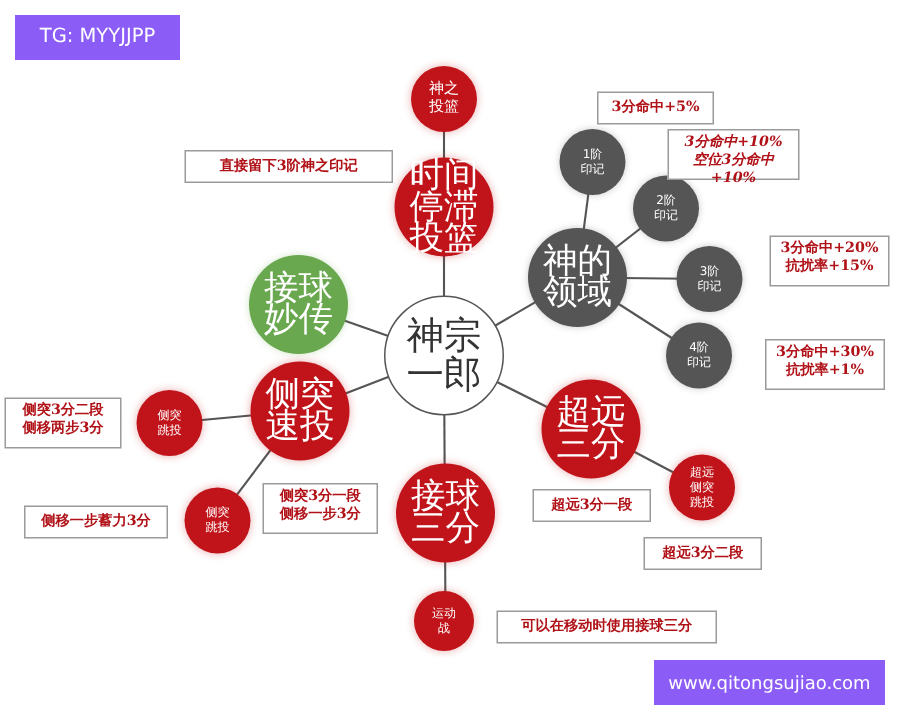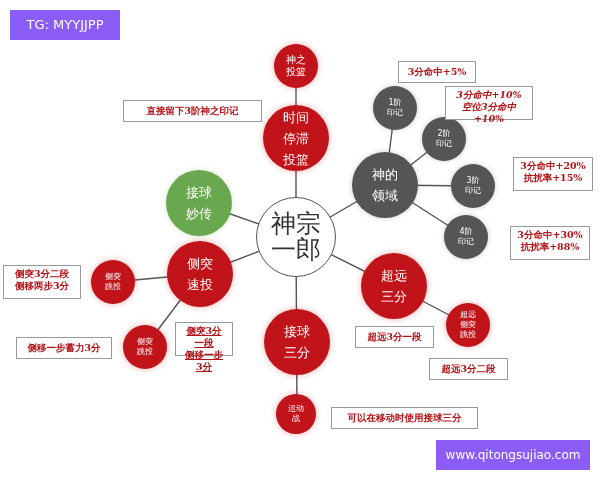--- a/index.html
+++ b/index.html
@@ -5,21 +5,21 @@
   html, body { margin:0; padding:0; }
   body { width:600px; height:480px; background:#ffffff; position:relative; overflow:hidden;
          font-family:"DejaVu Sans", sans-serif; }
   svg.links { position:absolute; left:0; top:0; width:600px; height:480px; }
   .node { position:absolute; border-radius:50%; display:flex; align-items:center; justify-content:center;
           text-align:center; font-weight:normal; box-sizing:border-box; white-space:pre-line; }
   .red { background:#c0141a; color:#ffffff; box-shadow:0 0 6px rgba(192,20,26,0.35); }
   .gray { background:#555555; color:#ffffff; box-shadow:0 0 5px rgba(80,80,80,0.3); }
   .green { background:#6aa84f; color:#ffffff; box-shadow:0 0 5px rgba(106,168,79,0.3); }
   .center { background:#ffffff; color:#333333; border:1.5px solid #555555; }
-  .big { font-size:13px; line-height:21px; }
+  .big { font-size:23px; line-height:21px; }
   .med { font-size:10px; line-height:12px; }
   .small { font-size:8px; line-height:10px; }
   .center-text { font-size:25px; line-height:26px; }
   .label { position:absolute; border:1.5px solid #9a9a9a; background:#ffffff; color:#b01218;
            font-family:"DejaVu Serif", serif; font-weight:bold; font-size:9.5px; line-height:12px;
            padding:2px 6px; text-align:center; white-space:pre-line; box-sizing:border-box; }
   .wm { position:absolute; background:#8b5cf6; color:#ffffff; font-family:"DejaVu Sans", sans-serif; }
 </style>
 </head>
 <body>
@@ -81,21 +81,21 @@
 <div class="node gray small" style="left:444px; top:215px; width:44px; height:44px;">4阶
 印记</div>
 
 <div class="label" style="left:123px; top:52px; width:139px; height:22px; line-height:16px;margin-top:48px;">直接留下3阶神之印记</div>
 <div class="label" style="left:355px; top:61px; width:78px; height:22px; line-height:16px;margin-left:43px;">3分命中+5%</div>
 <div class="label" style="left:445px; top:86px; width:88px; height:34px;font-style:italic;">3分命中+10%
 空位3分命中+10%</div>
 <div class="label" style="left:513px; top:157px; width:80px; height:34px;">3分命中+20%
 抗扰率+15%</div>
 <div class="label" style="left:510px; top:226px; width:80px; height:34px;">3分命中+30%
-抗扰率+88%</div>
+抗扰率+1%</div>
 <div class="label" style="left:3px; top:265px; width:78px; height:34px;">侧突3分二段
 侧移两步3分</div>
 <div class="label" style="left:16px; top:337px; width:96px; height:22px; line-height:16px;">侧移一步蓄力3分</div>
-<div class="label" style="left:175px; top:322px; width:58px; height:34px;text-decoration:underline;">侧突3分一段
+<div class="label" style="left:175px; top:322px; width:77px; height:34px;">侧突3分一段
 侧移一步3分</div>
 <div class="label" style="left:355px; top:326px; width:79px; height:22px; line-height:16px;">超远3分一段</div>
 <div class="label" style="left:429px; top:358px; width:79px; height:22px; line-height:16px;">超远3分二段</div>
 <div class="label" style="left:331px; top:407px; width:147px; height:22px; line-height:16px;">可以在移动时使用接球三分</div>
 
 </body></html>

